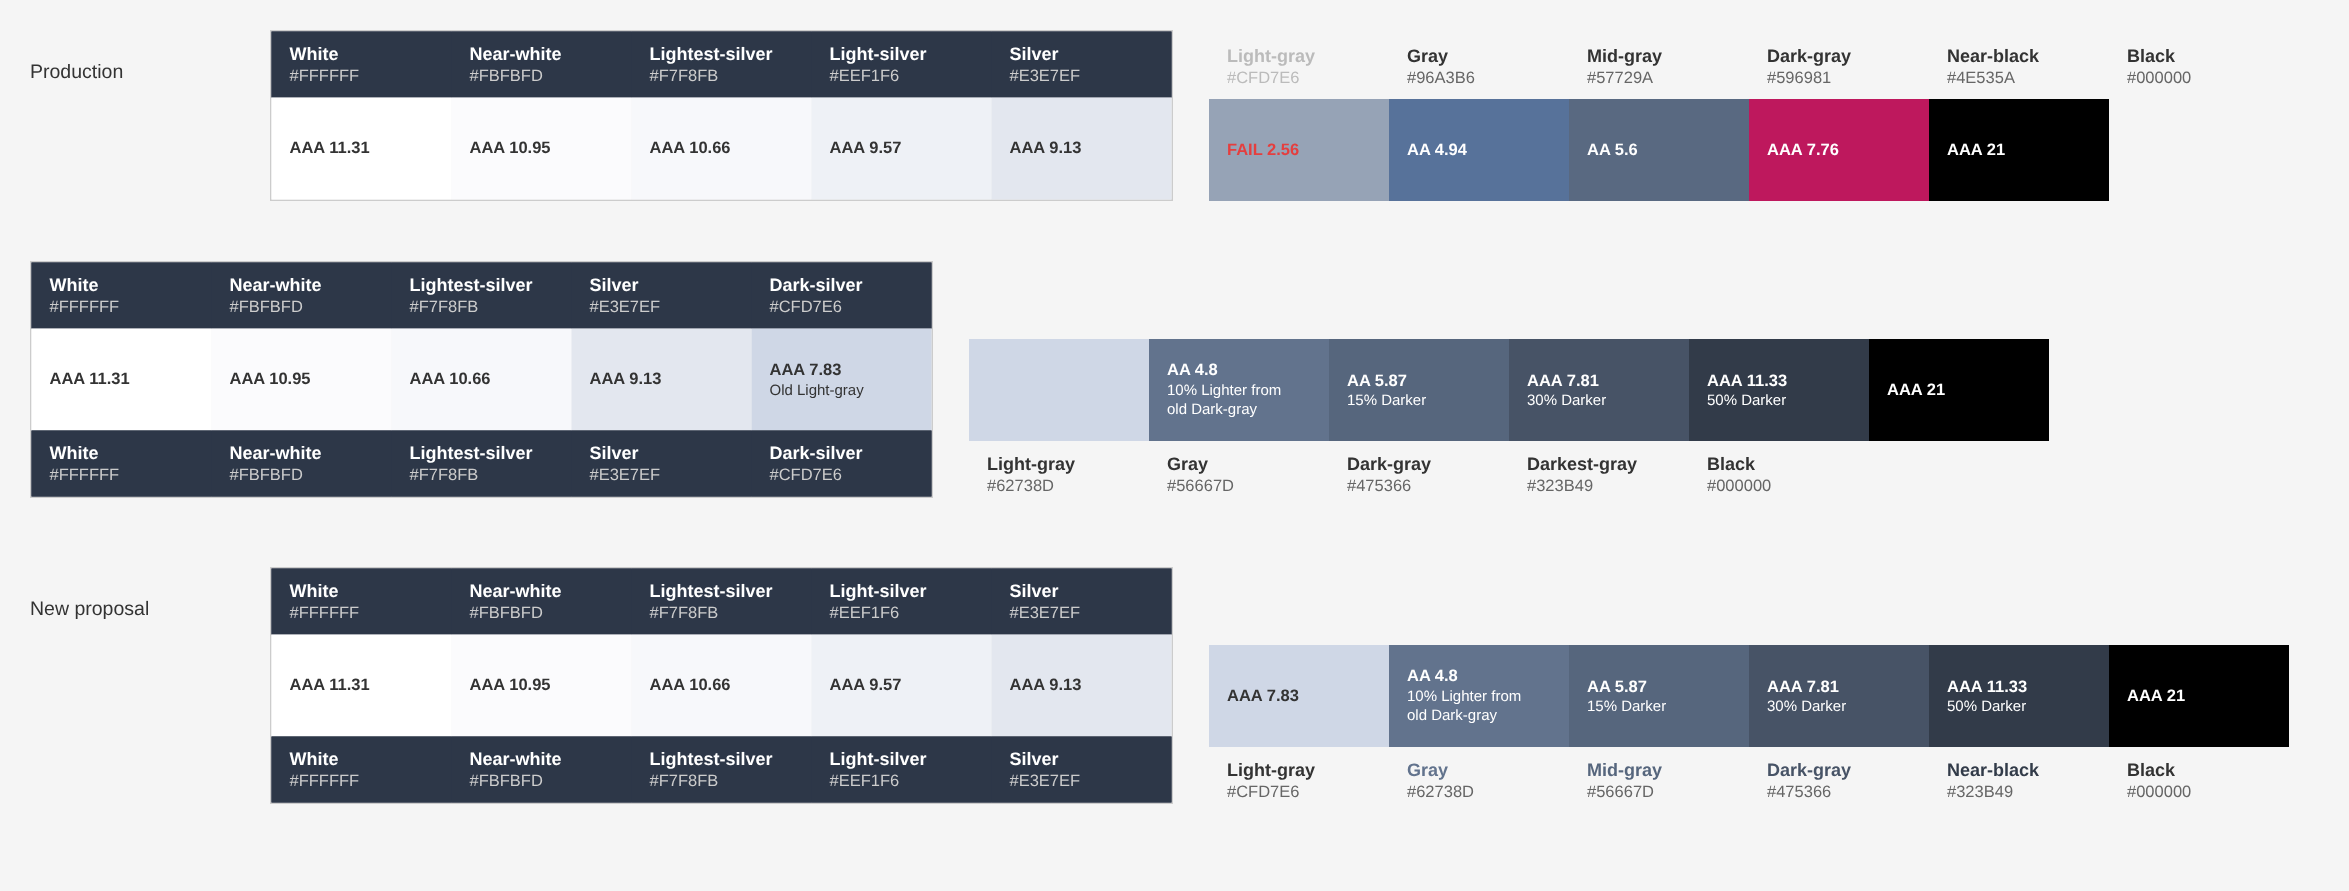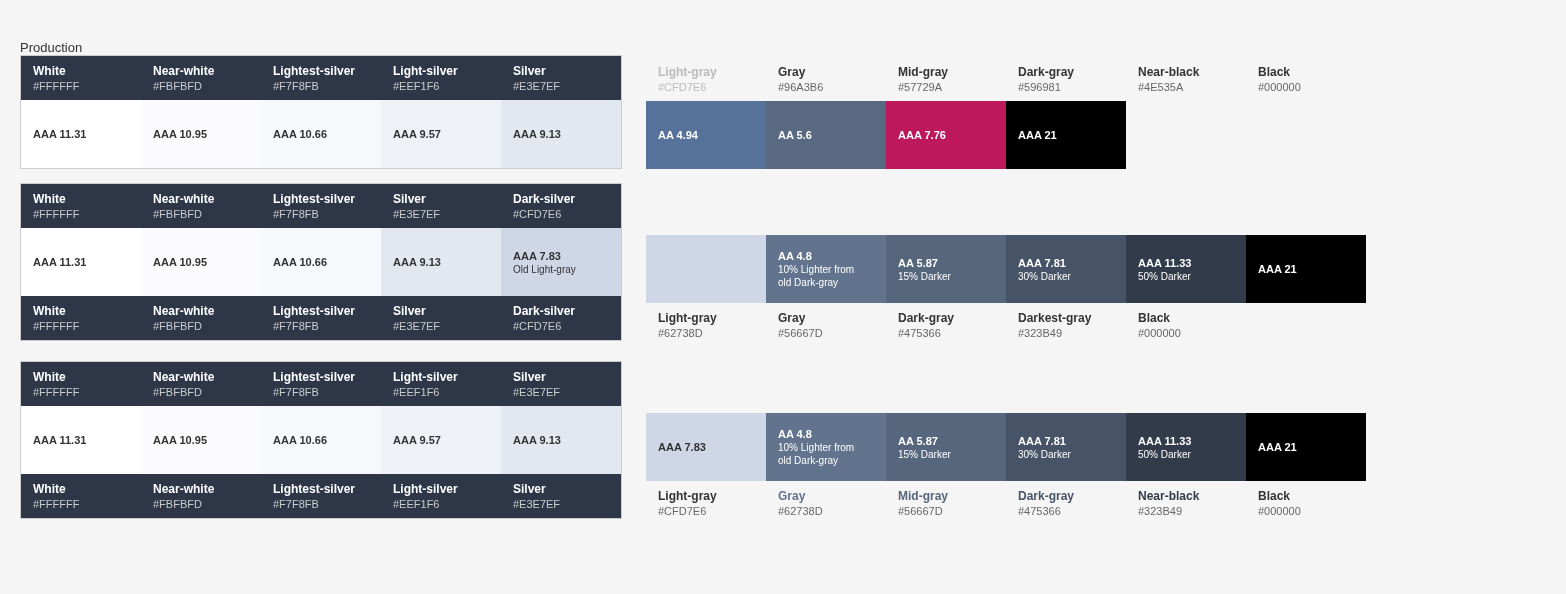--- a/index.html
+++ b/index.html
@@ -8,22 +8,21 @@
       font-family: -apple-system, BlinkMacSystemFont, 'Segoe UI', sans-serif;
       font-size: 12px;
       color: #333;
       padding: 20px;
       width: 1566px;
     }
 
     .section {
       display: flex;
       align-items: flex-start;
-      margin-bottom: 14px;
-      flex-direction: column;
+      margin-bottom: 40px;
     }
 
     .section-label {
       width: 160px;
       min-width: 160px;
       font-size: 13px;
       color: #333;
       padding-top: 20px;
       font-weight: 400;
     }
@@ -202,20 +201,23 @@
               <span class="color-name" style="font-weight:700;">Near-black</span>
               <span class="color-hex">#4E535A</span>
             </div>
             <div class="header-cell light-bg">
               <span class="color-name" style="font-weight:700;">Black</span>
               <span class="color-hex">#000000</span>
             </div>
           </div>
 
           <div style="display:flex;">
+            <div class="swatch-cell sw-gray">
+              <span class="status-fail">FAIL 2.56</span>
+            </div>
             <div class="swatch-cell sw-mid-gray" style="color:#fff;">
               <span>AA 4.94</span>
             </div>
             <div class="swatch-cell sw-dark-gray" style="color:#fff;">
               <span>AA 5.6</span>
             </div>
             <div class="swatch-cell sw-near-black" style="color:#fff;">
               <span>AAA 7.76</span>
             </div>
             <div class="swatch-cell sw-black" style="color:#fff;">
@@ -343,20 +345,21 @@
               <span class="color-name">Black</span>
               <span class="color-hex">#000000</span>
             </div>
           </div>
         </div>
       </div>
     </div>
   </div>
 
   <div class="section" style="margin-top: 8px;">
+    <div class="section-label">New proposal</div>
     <div style="display:flex; flex-direction:column;">
       <div style="display:flex; align-items:flex-start;">
 
         <div style="display:flex; flex-direction:column; border:1px solid #ccc;">
 
           <div style="display:flex; background:#2d3748;">
             <div class="header-cell dark-bg">
               <span class="color-name">White</span>
               <span class="color-hex">#FFFFFF</span>
             </div>

